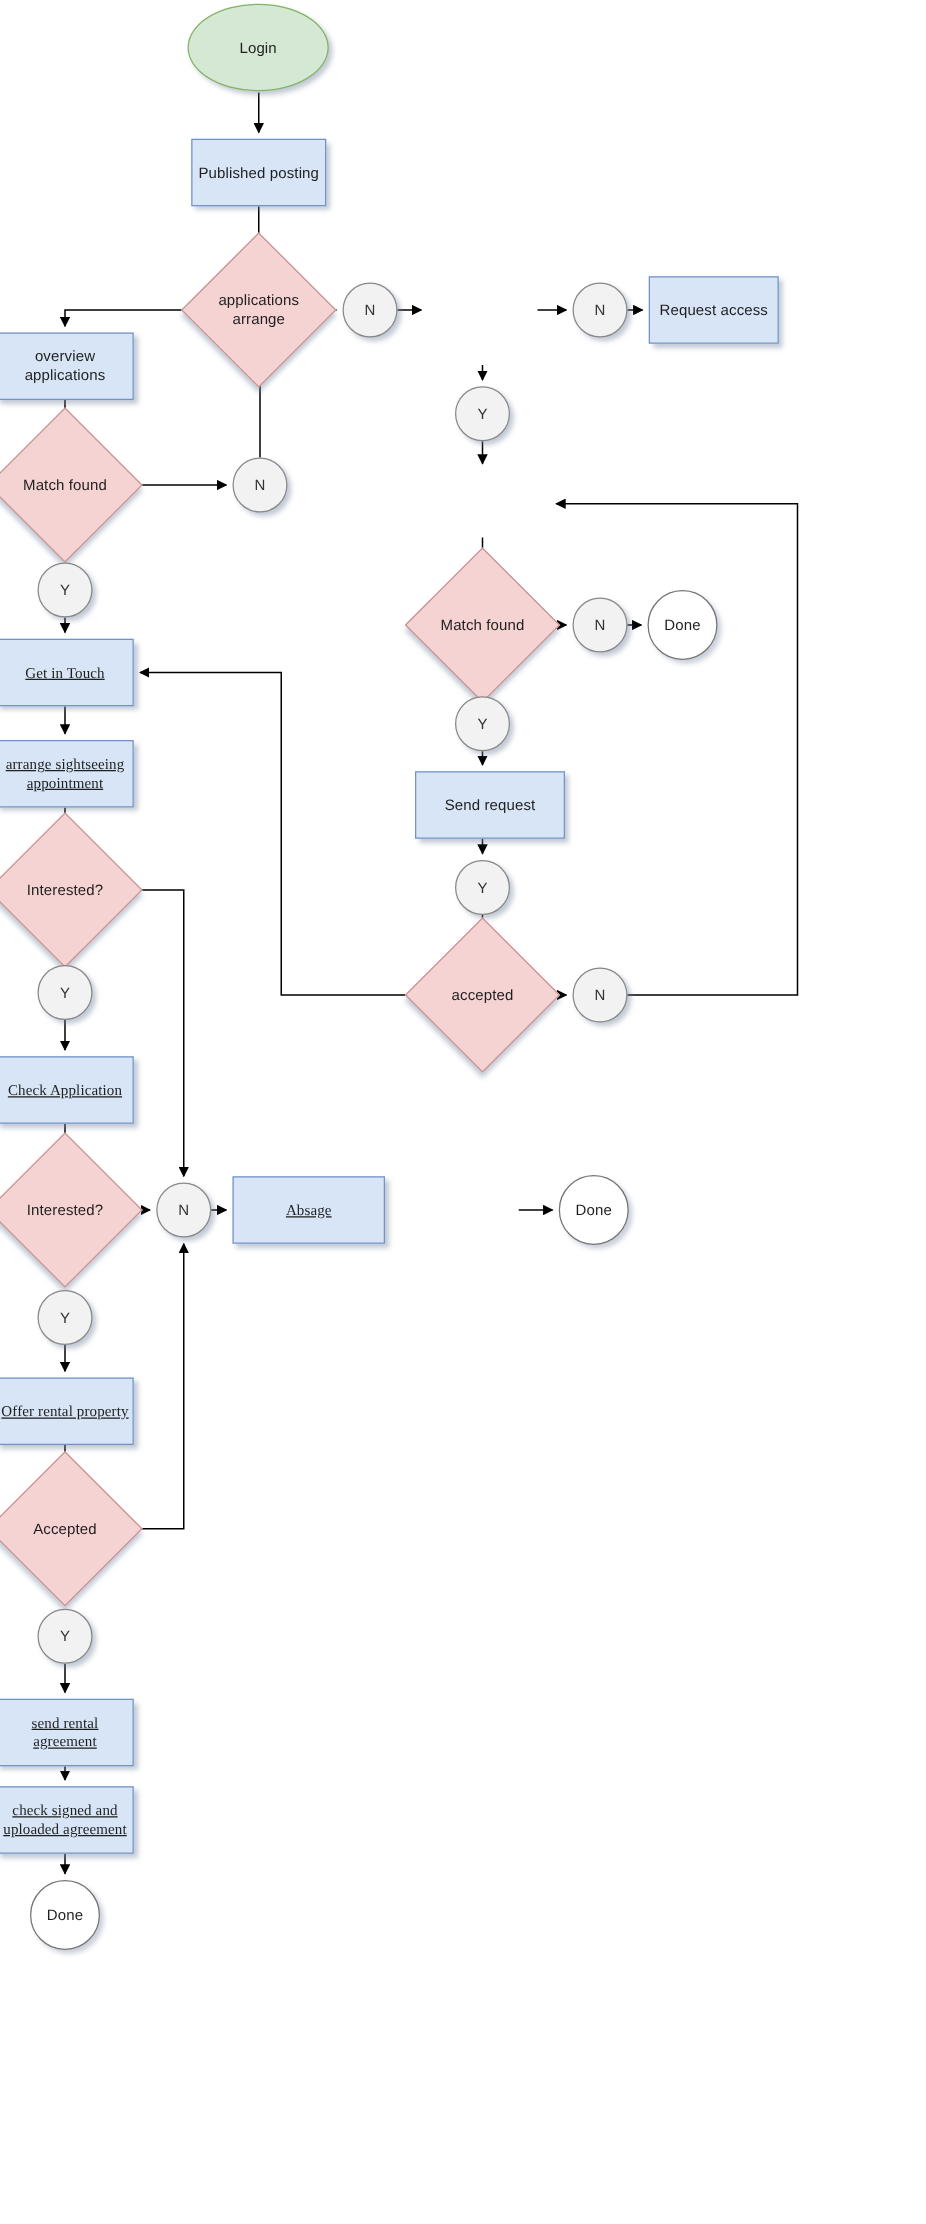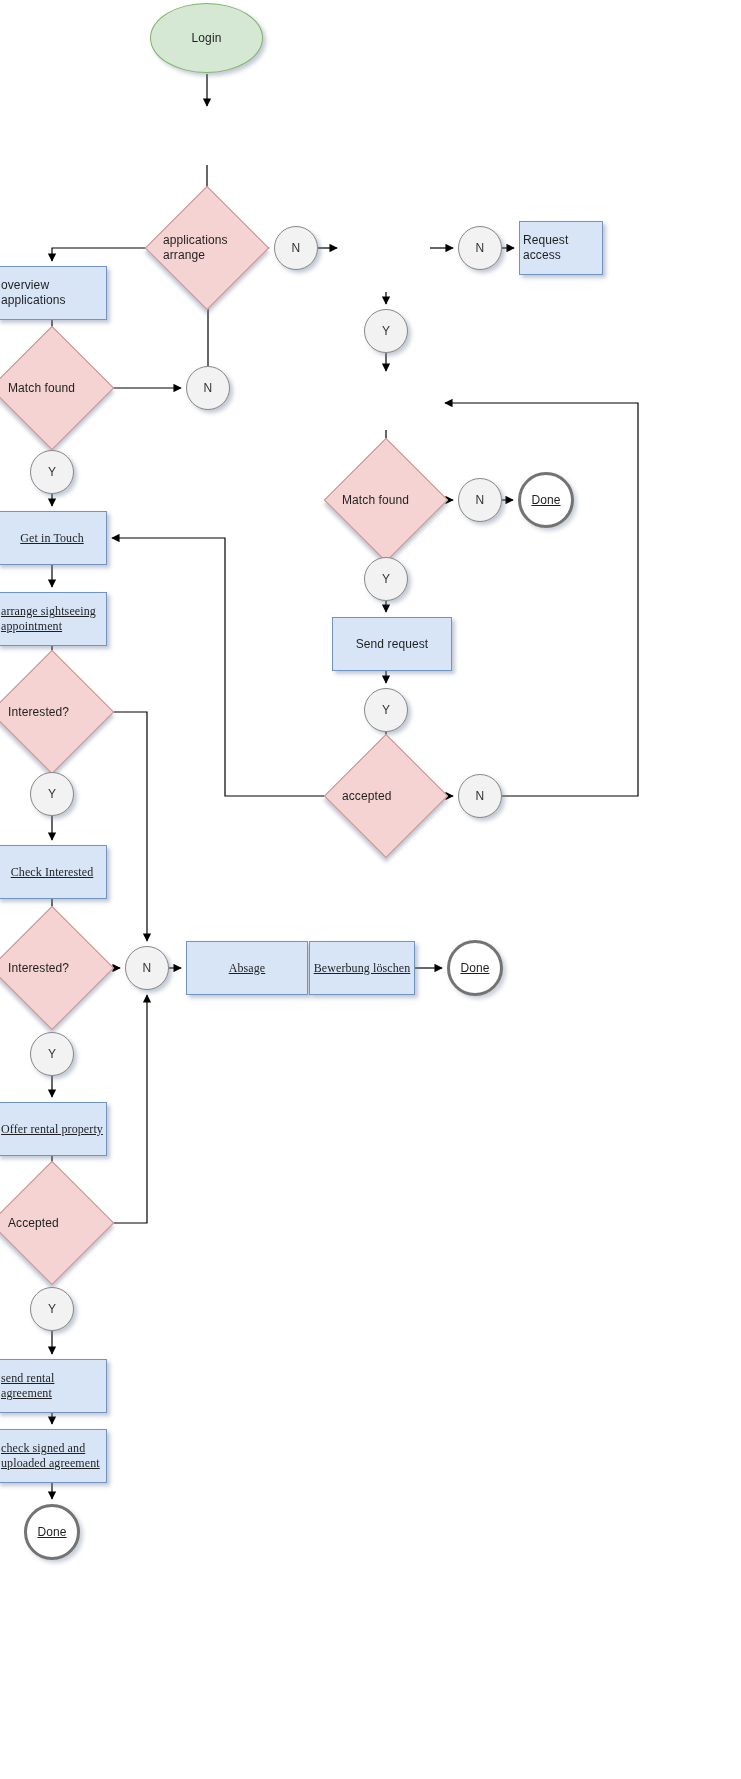--- a/index.html
+++ b/index.html
@@ -26,21 +26,21 @@
     width: 741px;
     height: 1779px;
     pointer-events: none;
   }
   .node {
     position: absolute;
     box-sizing: border-box;
     display: flex;
     align-items: center;
     justify-content: center;
-    text-align: left;
+    text-align: center;
     font-size: 12px;
     color: #1f1f1f;
     line-height: 1.22;
     letter-spacing: 0.1px;
   }
   
   .n-process {
     background: #d7e5f7;
     border: 1px solid #7294c4;
     box-shadow: 3px 3px 4px rgba(120,135,160,0.45);
@@ -69,26 +69,25 @@
     background: #f2f2f2;
     border: 1px solid #888888;
     border-radius: 50%;
     box-shadow: 3px 3px 4px rgba(120,135,160,0.45);
     font-size: 12px;
     color: #333;
   }
   
   .n-terminator {
     background: #ffffff;
-    border: 3px solid #737373;
+    border: 1px solid #737373;
     border-radius: 50%;
     box-shadow: 3px 3px 4px rgba(120,135,160,0.4);
     font-size: 12px;
     color: #1f1f1f;
-    text-decoration: underline;
   }
   
   .n-start {
     background: #d5e8d4;
     border: 1px solid #82b366;
     border-radius: 50%;
     box-shadow: 3px 3px 4px rgba(120,135,160,0.45);
     font-size: 12px;
   }
   .lbl {
@@ -196,36 +195,39 @@
       <path d="M 52 1413 L 52 1424"></path>
 
       <path d="M 52 1483 L 52 1499"></path>
     </g>
   </svg>
 
   <div class="node n-start" style="left:150px; top:3px; width:113px; height:70px;">
     <span class="lbl">Login</span>
   </div>
 
+  <div class="node n-process" style="left:153px; top:111px; width:108px; height:54px;">
+    <span class="lbl">Published posting</span>
+  </div>
 
   <div class="node n-decision" style="left:163px; top:204px; width:88px; height:88px;">
     <span class="dia-shape"></span>
     <span class="dia-label">applications arrange</span>
   </div>
 
   <div class="node n-connector" style="left:274px; top:226px; width:44px; height:44px;">
     <span class="lbl">N</span>
   </div>
 
 
   <div class="node n-connector" style="left:458px; top:226px; width:44px; height:44px;">
     <span class="lbl">N</span>
   </div>
 
-  <div class="node n-process" style="left:519px; top:221px; width:84px; height:54px;">
+  <div class="node n-process" style="left:519px; top:221px; width:104px; height:54px;">
     <span class="lbl">Request access</span>
   </div>
 
   <div class="node n-connector" style="left:364px; top:309px; width:44px; height:44px;">
     <span class="lbl">Y</span>
   </div>
 
   <div class="node n-process" style="left:-3px; top:266px; width:110px; height:54px;">
     <span class="lbl">overview applications</span>
   </div>
@@ -289,39 +291,36 @@
   <div class="node n-decision" style="left:8px; top:668px; width:88px; height:88px;">
     <span class="dia-shape"></span>
     <span class="dia-label">Interested?</span>
   </div>
 
   <div class="node n-connector" style="left:30px; top:772px; width:44px; height:44px;">
     <span class="lbl">Y</span>
   </div>
 
   <div class="node n-process" style="left:-3px; top:845px; width:110px; height:54px;">
-    <span class="lbl link">Check Interested</span>
+    <span class="lbl link">Check Application</span>
   </div>
 
   <div class="node n-decision" style="left:8px; top:924px; width:88px; height:88px;">
     <span class="dia-shape"></span>
     <span class="dia-label">Interested?</span>
   </div>
 
   <div class="node n-connector" style="left:125px; top:946px; width:44px; height:44px;">
     <span class="lbl">N</span>
   </div>
 
   <div class="node n-process" style="left:186px; top:941px; width:122px; height:54px;">
     <span class="lbl link">Absage</span>
   </div>
 
-  <div class="node n-process" style="left:309px; top:941px; width:106px; height:54px;">
-    <span class="lbl link">Bewerbung löschen</span>
-  </div>
 
   <div class="node n-terminator" style="left:447px; top:940px; width:56px; height:56px;">
     <span class="lbl">Done</span>
   </div>
 
   <div class="node n-connector" style="left:30px; top:1032px; width:44px; height:44px;">
     <span class="lbl">Y</span>
   </div>
 
   <div class="node n-process" style="left:-3px; top:1102px; width:110px; height:54px;">

